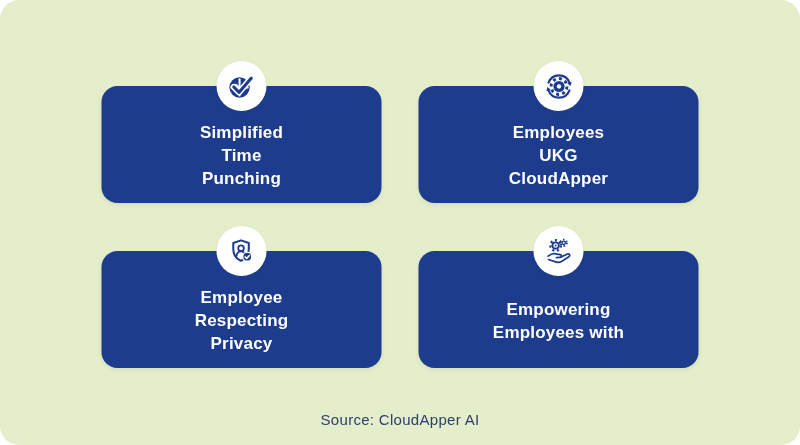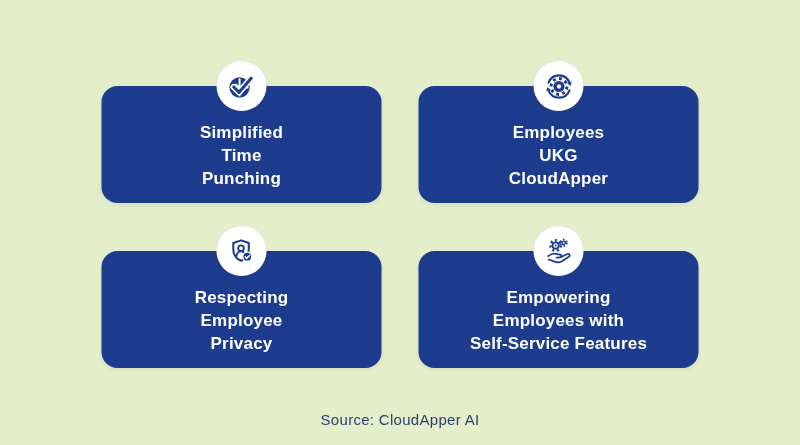--- a/index.html
+++ b/index.html
@@ -5,20 +5,21 @@
   html,body{margin:0;padding:0;}
   body{
     width:800px;height:445px;
     font-family:"Liberation Sans", sans-serif;
     overflow:hidden;
   }
   .stage{
     position:relative;
     width:800px;height:445px;
     background:var(--background,#e5eecb);
+    border-radius:19px;
   }
   .grid{
     position:absolute;
     top:86px;left:50%;
     transform:translateX(-50%);
     display:grid;
     grid-template-columns:280px 280px;
     column-gap:37px;
     row-gap:48px;
   }
@@ -115,38 +116,37 @@
     <div class="card">
       <div class="badge">
         <svg viewBox="0 0 32 32" xmlns="http://www.w3.org/2000/svg">
           <path d="M15,4.5 L23,7.3 V13.5 C23,19.6 19.5,23.6 15,25.6 C10.5,23.6 7,19.6 7,13.5 V7.3 Z" fill="none" stroke="currentColor" stroke-width="2.1" stroke-linejoin="round"></path>
           <circle cx="15" cy="12.6" r="2.9" fill="none" stroke="currentColor" stroke-width="1.9"></circle>
           <path d="M10.3,20.8 C10.8,17.4 12.6,15.9 15,15.9 C17.4,15.9 19.2,17.4 19.7,20.8" fill="none" stroke="currentColor" stroke-width="1.9" stroke-linecap="round"></path>
           <circle cx="21.4" cy="21.4" r="4.7" fill="currentColor" stroke="#fff" stroke-width="1.4"></circle>
           <path d="M19.2,21.5 L20.8,23.1 L23.7,20.1" fill="none" stroke="#fff" stroke-width="1.5" stroke-linecap="round" stroke-linejoin="round"></path>
         </svg>
       </div>
+      <div class="line">Employee</div>
       <div class="line">Respecting</div>
-      <div class="line">Employee</div>
       <div class="line">Privacy</div>
     </div>
 
     <div class="card">
       <div class="badge">
         <svg viewBox="0 0 32 32" xmlns="http://www.w3.org/2000/svg">
           <circle cx="12.5" cy="9.8" r="5.4" fill="none" stroke="currentColor" stroke-width="2.4" stroke-dasharray="2.2 2.6"></circle>
           <circle cx="12.5" cy="9.8" r="3.3" fill="none" stroke="currentColor" stroke-width="1.9"></circle>
           <circle cx="12.5" cy="9.8" r="1" fill="currentColor"></circle>
           <circle cx="20.8" cy="7" r="3.3" fill="none" stroke="currentColor" stroke-width="1.9" stroke-dasharray="1.6 2"></circle>
           <circle cx="20.8" cy="7" r="1.7" fill="none" stroke="currentColor" stroke-width="1.5"></circle>
           <path d="M4.8,20.8 C7.4,18.8 10,18 12.5,18.4 L17.4,19.3 C19.2,19.7 18.9,22 17.1,22.1 L13.4,22.3" fill="none" stroke="currentColor" stroke-width="1.8" stroke-linecap="round"></path>
           <path d="M17.8,21.9 L24.6,18.6 C26.7,17.7 27.9,20.2 26.1,21.5 L18.6,26.2 C16.7,27.3 14.5,27.4 12.5,26.7 L5.2,24.3" fill="none" stroke="currentColor" stroke-width="1.8" stroke-linecap="round"></path>
         </svg>
       </div>
       <div class="line">Empowering</div>
       <div class="line">Employees with</div>
-      <div class="line">Self-Service Features</div>
     </div>
 
   </div>
 
   <div class="source">Source: CloudApper AI</div>
 </div>
 
 </body></html>

